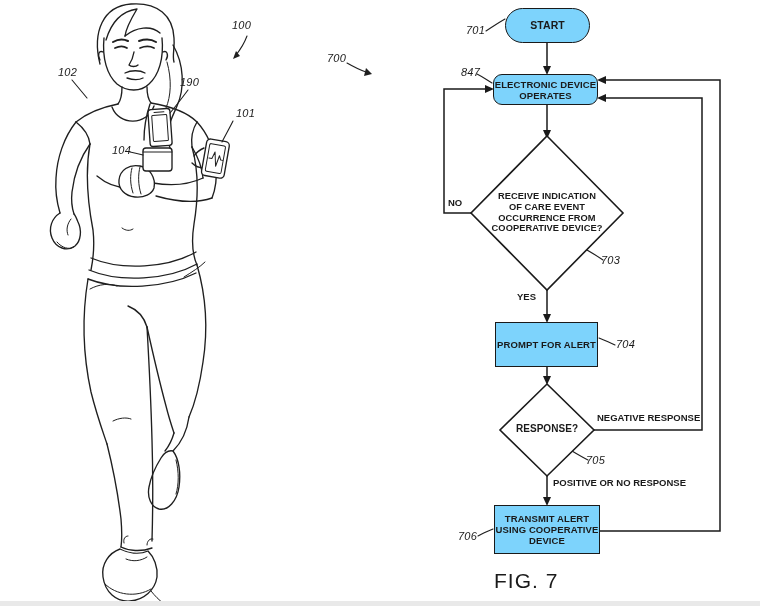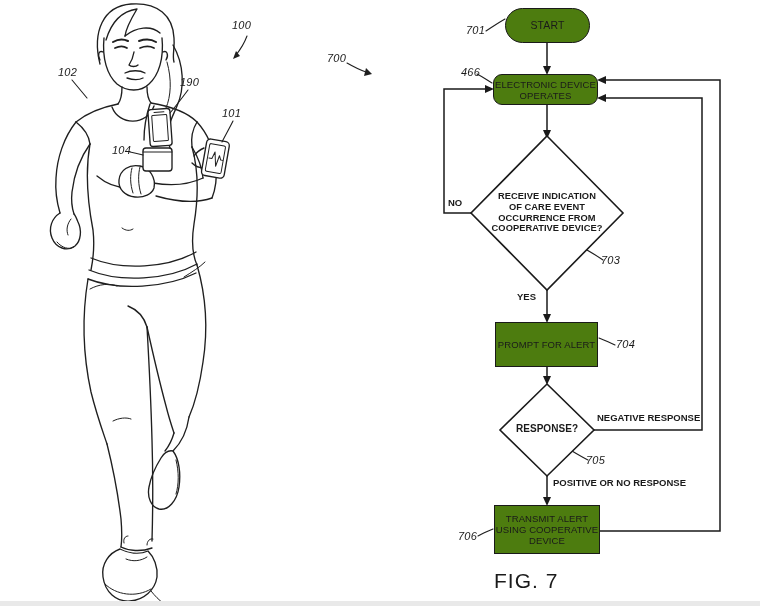--- a/index.html
+++ b/index.html
@@ -2,43 +2,43 @@
 <html><head>
 <meta charset="utf-8">
 <style>
   html,body{margin:0;padding:0;background:#fff;}
   .stage{
     position:relative;width:760px;height:606px;background:#ffffff;
     font-family:"Liberation Sans",sans-serif;color:#1a1a1a;overflow:hidden;
   }
   .art{position:absolute;left:0;top:0;}
   .node{
-    position:absolute;border:1.6px solid #1a1a1a;background:#4d7c0f;
+    position:absolute;border:1.6px solid #1a1a1a;background:#7dd3fc;
     display:flex;flex-direction:column;align-items:center;justify-content:center;
-    text-align:center;font-weight:400;font-size:9.5px;line-height:11px;letter-spacing:.1px;
+    text-align:center;font-weight:700;font-size:9.5px;line-height:11px;letter-spacing:.1px;
     box-sizing:border-box;
   }
   .oval{left:505px;top:8px;width:85px;height:35px;border-radius:17.5px;font-size:10.5px;}
   .box-702{left:493px;top:74px;width:105px;height:31px;border-radius:9px;}
   .box-704{left:495px;top:322px;width:103px;height:45px;}
   .box-706{left:494px;top:505px;width:106px;height:49px;}
   .dtext{position:absolute;text-align:center;font-weight:600;font-size:9.3px;line-height:10.8px;letter-spacing:.05px;}
   .dtext-703{left:472px;top:191px;width:150px;}
   .dtext-705{left:497px;top:424px;width:100px;font-size:10px;}
   .flowlabel{position:absolute;font-weight:600;font-size:9.5px;white-space:nowrap;}
   .lbl-no{left:448px;top:197px;}
   .lbl-yes{left:517px;top:291px;}
   .lbl-neg{left:597px;top:412px;}
   .lbl-pos{left:553px;top:477px;}
   .refnum{position:absolute;font-style:italic;font-size:11px;font-weight:400;white-space:nowrap;letter-spacing:.2px;}
   .r700{left:327px;top:52px;}  .r701{left:466px;top:24px;}
   .r702{left:461px;top:66px;}  .r703{left:601px;top:254px;}
   .r704{left:616px;top:338px;} .r705{left:586px;top:454px;}
   .r706{left:458px;top:530px;}
-  .r100{left:232px;top:19px;}  .r101{left:222px;top:107px;}
+  .r100{left:232px;top:19px;}  .r101{left:236px;top:107px;}
   .r102{left:58px;top:66px;}   .r103{left:180px;top:76px;}
   .r104{left:112px;top:144px;}
   .caption{position:absolute;left:494px;top:569px;font-size:21px;font-weight:500;letter-spacing:1px;}
   .scan-edge{position:absolute;left:0;top:601px;width:760px;height:5px;background:#e9e9e9;}
 </style>
 </head>
 <body>
 
 <div class="stage">
 
@@ -220,21 +220,21 @@
     <div>DEVICE</div>
   </div>
 
   <div class="flowlabel lbl-no">NO</div>
   <div class="flowlabel lbl-yes">YES</div>
   <div class="flowlabel lbl-neg">NEGATIVE RESPONSE</div>
   <div class="flowlabel lbl-pos">POSITIVE OR NO RESPONSE</div>
 
   <div class="refnum r700">700</div>
   <div class="refnum r701">701</div>
-  <div class="refnum r702">466</div>
+  <div class="refnum r702">847</div>
   <div class="refnum r703">703</div>
   <div class="refnum r704">704</div>
   <div class="refnum r705">705</div>
   <div class="refnum r706">706</div>
   <div class="refnum r100">100</div>
   <div class="refnum r101">101</div>
   <div class="refnum r102">102</div>
   <div class="refnum r103">190</div>
   <div class="refnum r104">104</div>
 

